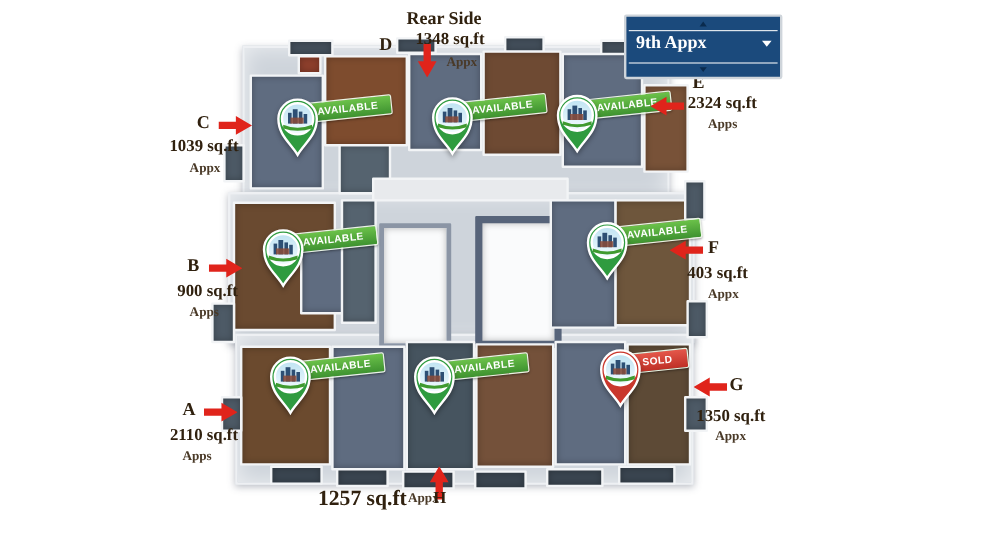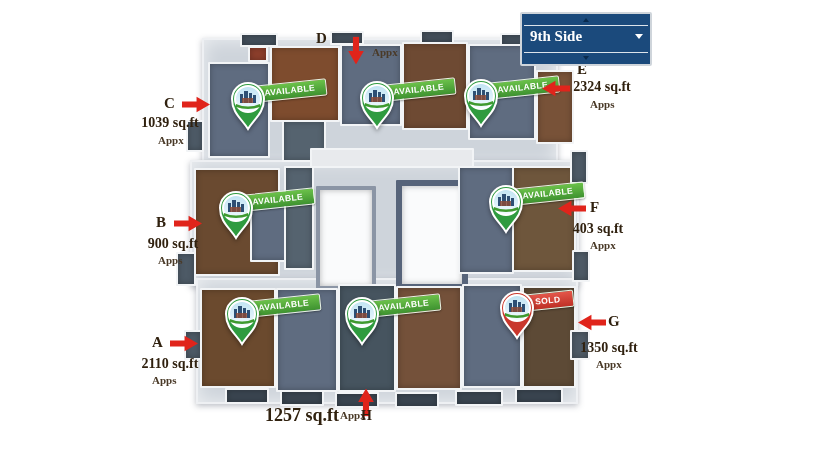--- a/index.html
+++ b/index.html
@@ -115,21 +115,21 @@
     <i class="rb" style="left:176px;top:252px;width:16px;height:30px;background:#4d5a66;"></i>
     <i class="rb" style="left:184px;top:330px;width:14px;height:26px;background:#4d5a66;"></i>
     <i class="rb" style="left:570px;top:150px;width:14px;height:30px;background:#4d5a66;"></i>
     <i class="rb" style="left:572px;top:250px;width:14px;height:28px;background:#4d5a66;"></i>
     <i class="rb" style="left:570px;top:330px;width:16px;height:26px;background:#4d5a66;"></i>
   </div>
 
   <div class="selector">
     <span class="sel-caret up"></span>
     <span class="sel-line t"></span>
-    <span class="sel-value">9th Side</span>
+    <span class="sel-value">9th Appx</span>
     <span class="sel-arrow"></span>
     <span class="sel-line b"></span>
     <span class="sel-caret dn"></span>
   </div>
 
   <div class="marker green" style="left:228px;top:81px;">
     <div class="ribbon">AVAILABLE</div>
     <svg class="pin" width="40" height="50" viewBox="0 0 40 50">
         <path d="M20 48 C14 38 4 32 4 18 A16 16 0 1 1 36 18 C36 32 26 38 20 48 Z" fill="#2f9b3f" stroke="#fff" stroke-width="2"></path>
         <circle cx="20" cy="18" r="13" fill="url(#skyg)" stroke="#fff" stroke-width="2"></circle>
@@ -249,20 +249,22 @@
           <rect x="12" y="13" width="3" height="9"></rect>
           <rect x="16" y="10" width="4" height="12"></rect>
           <rect x="21" y="12" width="3" height="10"></rect>
           <rect x="25" y="14" width="3" height="8"></rect>
         </g>
         <rect x="14" y="17" width="11" height="5" fill="#8a4a38" opacity=".85"></rect>
         <path d="M8 23 Q20 28 32 23 L32 26 Q20 30 8 26 Z" fill="#3f9a2f"></path>
       </svg>
   </div>
 
+  <div class="big-title" style="left:315px;top:8px;width:110px;">Rear Side</div>
+  <div class="sqft" style="left:320px;top:26px;width:110px;">1348 sq.ft</div>
   <div class="letter" style="left:316px;top:30px;">D</div>
   <span class="arrow down" style="left:342px;top:42px;"></span>
   <div class="approx" style="left:372px;top:46px;">Appx</div>
 
   <div class="letter" style="left:164px;top:95px;">C</div>
   <span class="arrow" style="left:182px;top:96px;"></span>
   <div class="sqft" style="left:130px;top:115px;width:80px;">1039 sq.ft</div>
   <div class="approx" style="left:158px;top:134px;">Appx</div>
 
   <div class="letter" style="left:577px;top:61px;">E</div>

